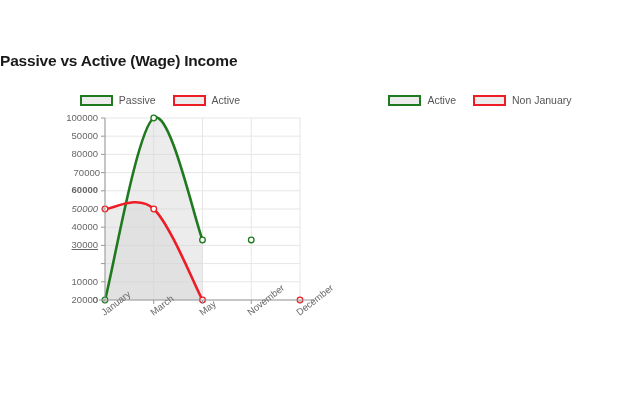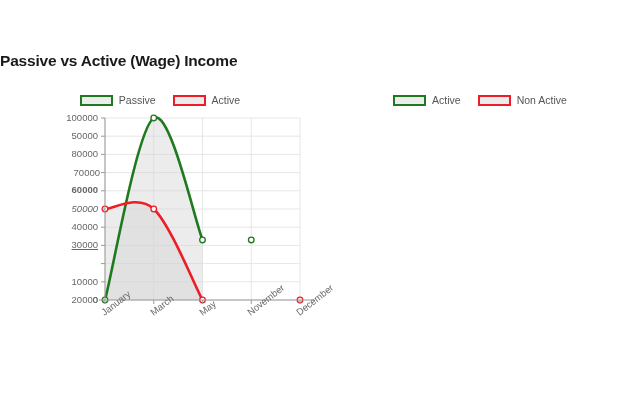--- a/index.html
+++ b/index.html
@@ -184,21 +184,21 @@
   <div class="panel">
 
 
     <div class="legend">
       <div class="legend-entry">
         <span class="legend-swatch" style="border-color:#1f7a1f"></span>
         <span class="legend-label">Active</span>
       </div>
       <div class="legend-entry">
         <span class="legend-swatch" style="border-color:#ee1c25"></span>
-        <span class="legend-label">Non Active</span>
+        <span class="legend-label">Non January</span>
       </div>
     </div>
 
     <div class="plot-wrap">
       <svg width="320" height="400">
         <g id="right-grid">
             <line x1="425" y1="300" x2="620" y2="300" stroke="#e6e6e6" stroke-width="1"></line>
             <line x1="425" y1="263.6" x2="620" y2="263.6" stroke="#e6e6e6" stroke-width="1"></line>
             <line x1="425" y1="227.2" x2="620" y2="227.2" stroke="#e6e6e6" stroke-width="1"></line>
             <line x1="425" y1="190.8" x2="620" y2="190.8" stroke="#e6e6e6" stroke-width="1"></line>

